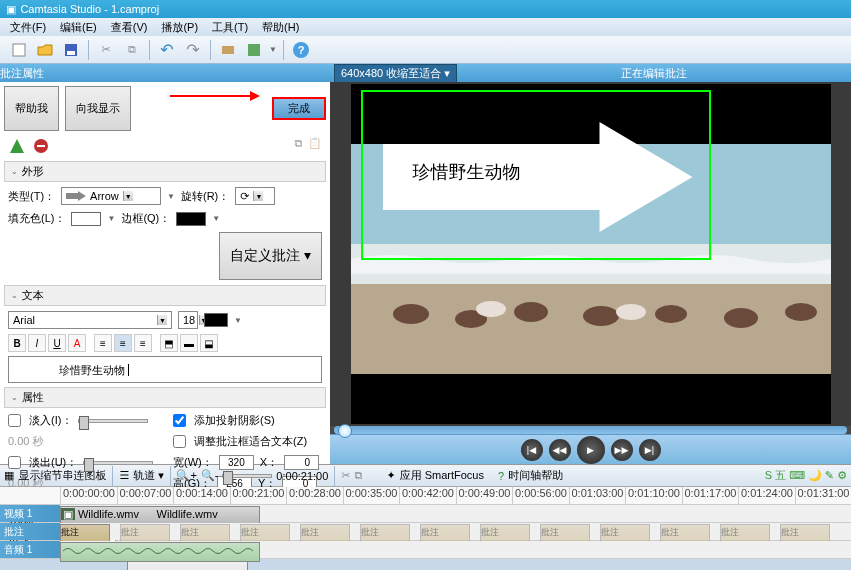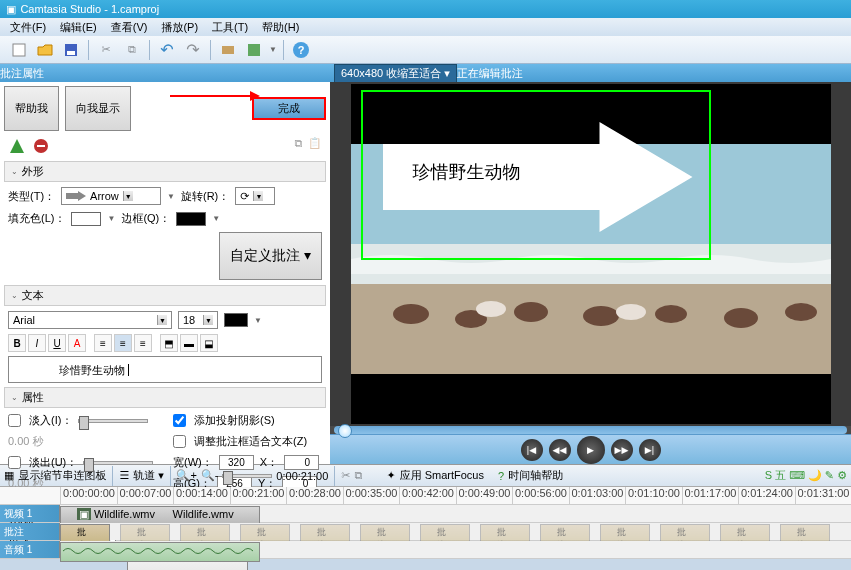--- a/index.html
+++ b/index.html
@@ -8,21 +8,21 @@
 .menubar{background:linear-gradient(#e8f0f8,#d0e0f0);height:18px;display:flex;align-items:center;padding:0 4px;gap:2px}
 .menubar span{padding:1px 6px;cursor:default}
 .toolbar{background:linear-gradient(#f4f8fc,#dce8f4);height:28px;display:flex;align-items:center;padding:2px 8px;gap:4px;border-bottom:1px solid #a0b8d0}
 .tbtn{width:22px;height:22px;display:flex;align-items:center;justify-content:center;border-radius:3px}
 .sep{width:1px;height:20px;background:#a0b8d0;margin:0 2px}
 .main{display:flex;height:400px}
 .left{width:330px;background:#fff;display:flex;flex-direction:column}
 .panel-hdr{background:linear-gradient(#6ab8e8,#4a9ed4);height:18px;text-align:left;color:#fff;font-size:11px;line-height:18px}
 .left-top{display:flex;align-items:center;padding:4px;gap:6px;position:relative}
 .btn3d{background:linear-gradient(#f0f0f0,#d8d8d8);border:1px solid #888;padding:14px 10px;font-size:11px}
-.done-btn{border:2px solid red;padding:2px 24px;background:linear-gradient(#8bc0e8,#5a9ed0)}
+.done-btn{border:2px solid red;padding:2px 14px;background:linear-gradient(#8bc0e8,#5a9ed0)}
 .arrow-to-done{position:absolute;left:170px;top:8px;width:90px;height:12px}
 .icon-row{display:flex;gap:6px;padding:2px 8px}
 .section-hdr{background:#f0f0f0;border:1px solid #ccc;padding:2px 6px;margin:2px 4px;font-size:11px;display:flex;align-items:center;gap:4px}
 .prop-row{display:flex;align-items:center;gap:6px;padding:3px 8px;font-size:11px;flex-wrap:wrap}
 .prop-row label{font-size:11px}
 .select-box{border:1px solid #888;background:#fff;padding:1px 4px;font-size:11px;display:flex;align-items:center;gap:4px;height:18px}
 .dd{width:10px;height:10px;background:linear-gradient(#eee,#ccc);border-left:1px solid #999;display:flex;align-items:center;justify-content:center;font-size:7px}
 .color-sw{width:30px;height:14px;border:1px solid #666;display:inline-block}
 .text-toolbar{display:flex;gap:2px;padding:2px 8px;align-items:center}
 .ttbtn{width:18px;height:18px;border:1px solid #ccc;display:flex;align-items:center;justify-content:center;font-size:10px;background:#f8f8f8}
@@ -44,21 +44,21 @@
 .seek::before{content:"";position:absolute;left:4px;top:-2px;width:12px;height:12px;border-radius:50%;background:radial-gradient(#fff,#aaddff);border:1px solid #4488bb}
 .pbtn{width:22px;height:22px;border-radius:50%;background:radial-gradient(#666,#222);display:flex;align-items:center;justify-content:center;color:#fff;font-size:9px}
 .pbtn.big{width:28px;height:28px}
 .timeline{background:#e8e8e8;border-top:1px solid #999}
 .tl-toolbar{background:linear-gradient(#f0f4f8,#d8e4f0);height:22px;display:flex;align-items:center;padding:0 4px;gap:4px;border-bottom:1px solid #aaa;font-size:10px}
 .tl-ruler{height:18px;background:#f8f8f8;border-bottom:1px solid #ccc;display:flex;font-size:9px;color:#444;position:relative;padding-left:60px}
 .tl-ruler span{flex:1;border-left:1px solid #ccc;padding-left:2px}
 .track{height:18px;display:flex;border-bottom:1px solid #ccc}
 .track-hdr{width:60px;background:linear-gradient(90deg,#5aa8d8,#4898c8);color:#fff;font-size:10px;display:flex;align-items:center;padding-left:4px;border-right:1px solid #888}
 .track-body{flex:1;background:#f0f0f0;position:relative}
-.clip{position:absolute;height:20px;top:1px;background:linear-gradient(#d8d8d8,#b8b8b8);border:1px solid #888;font-size:9px;padding:1px 16px;overflow:hidden}
+.clip{position:absolute;height:20px;top:1px;background:linear-gradient(#d8d8d8,#b8b8b8);border:1px solid #888;font-size:9px;padding:1px 0;overflow:hidden}
 .clip.anno{background:linear-gradient(#d8c8a8,#c8b888)}
 .clip.audio{background:linear-gradient(#c8e0c8,#a8d0a8)}
 input[type=checkbox]{margin-right:2px}
 .chev{font-size:8px;color:#666}
 </style>
 </head>
 <body>
 
 <div class="titlebar">
   <span style="margin-right:4px">▣</span>
@@ -174,21 +174,21 @@
 
     <div class="section-hdr">
         <span class="chev">⌄</span>
         <span>文本</span>
       </div>
     <div class="prop-row">
       <div class="select-box" style="width:164px">
           <span>Arial</span>
           <span class="dd" style="margin-left:auto">▼</span>
         </div>
-      <div class="select-box" style="width:40px">
+      <div class="select-box" style="width:20px">
           <span>18</span>
           <span class="dd" style="margin-left:auto">▼</span>
         </div>
       <span class="color-sw" style="background:#000;width:24px"></span>
         <span class="chev">▼</span>
     </div>
     <div class="text-toolbar">
       <div class="ttbtn" style="font-weight:bold">B</div>
       <div class="ttbtn" style="font-style:italic">I</div>
       <div class="ttbtn" style="text-decoration:underline">U</div>
@@ -261,21 +261,21 @@
     <div class="prop-row">
       <input type="checkbox" style="">
         <label>创建 Flash 热点(H)</label>
       <button class="btn3d" style="color:#999">Flash 热点属性(Q)...</button>
     </div>
   </div>
 
   <div class="right">
     <div class="preview-hdr">
       <div class="zoom-sel">640x480  收缩至适合 ▾</div>
-      <span style="flex:1;text-align:left">正在编辑批注</span>
+      <span style="flex:1;text-align:center">正在编辑批注</span>
     </div>
     <div class="preview-area">
       <div class="video-frame">
         <svg class="video-img" viewBox="0 0 480 340">
           <rect width="480" height="60" fill="#000"></rect>
           <rect y="60" width="480" height="100" fill="#9cc8d8"></rect>
           <rect y="160" width="480" height="40" fill="#e0e8e8"></rect>
           <rect y="200" width="480" height="90" fill="#b8a890"></rect>
           <rect y="290" width="480" height="50" fill="#000"></rect>
           <path d="M0 175 q40 -8 80 0 t80 0 t80 0 t80 0 t80 0 t80 0 v15 H0z" fill="#f0f4f4"></path>

